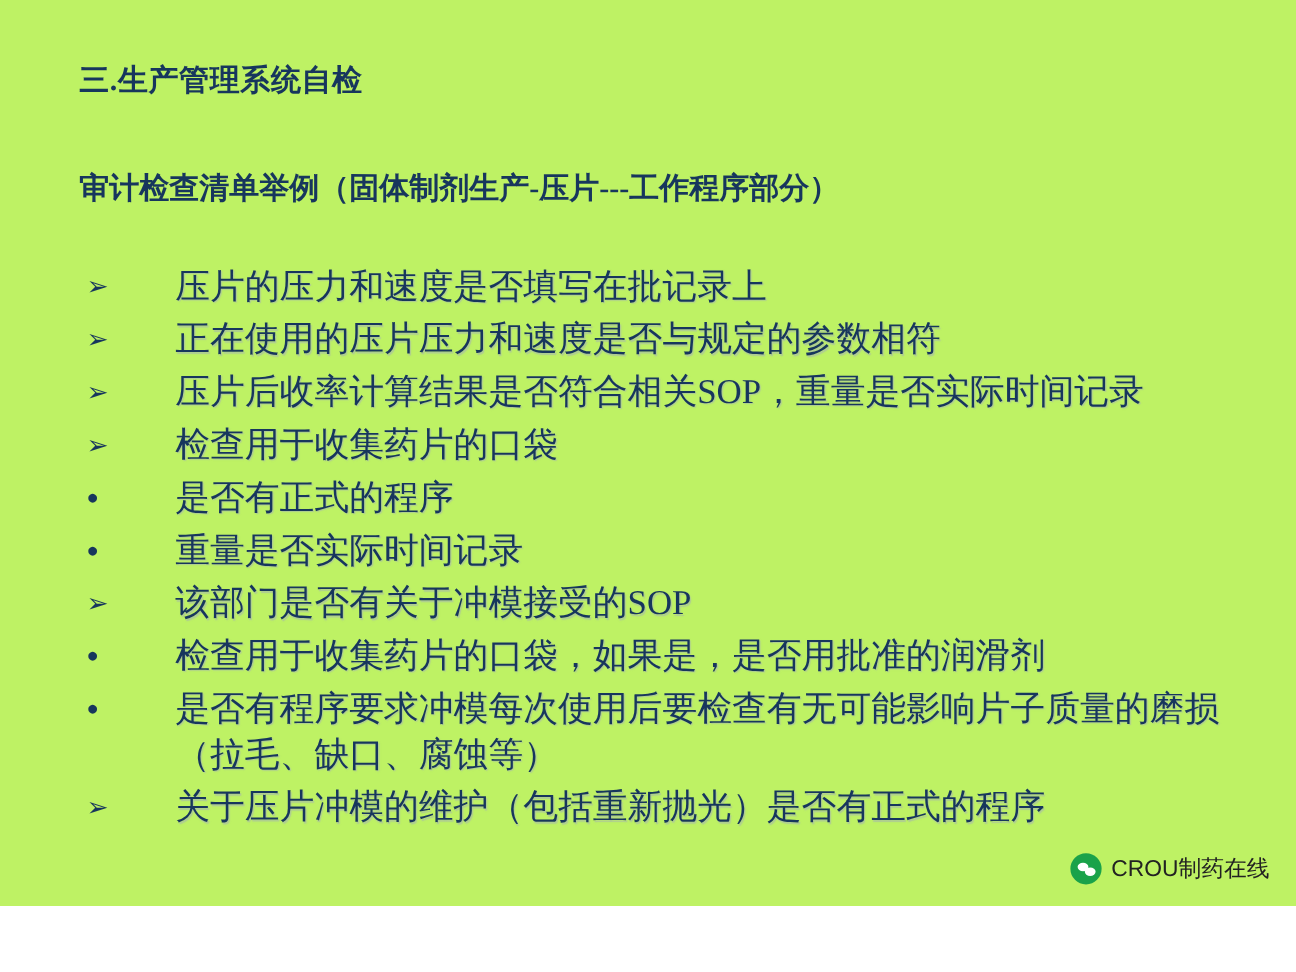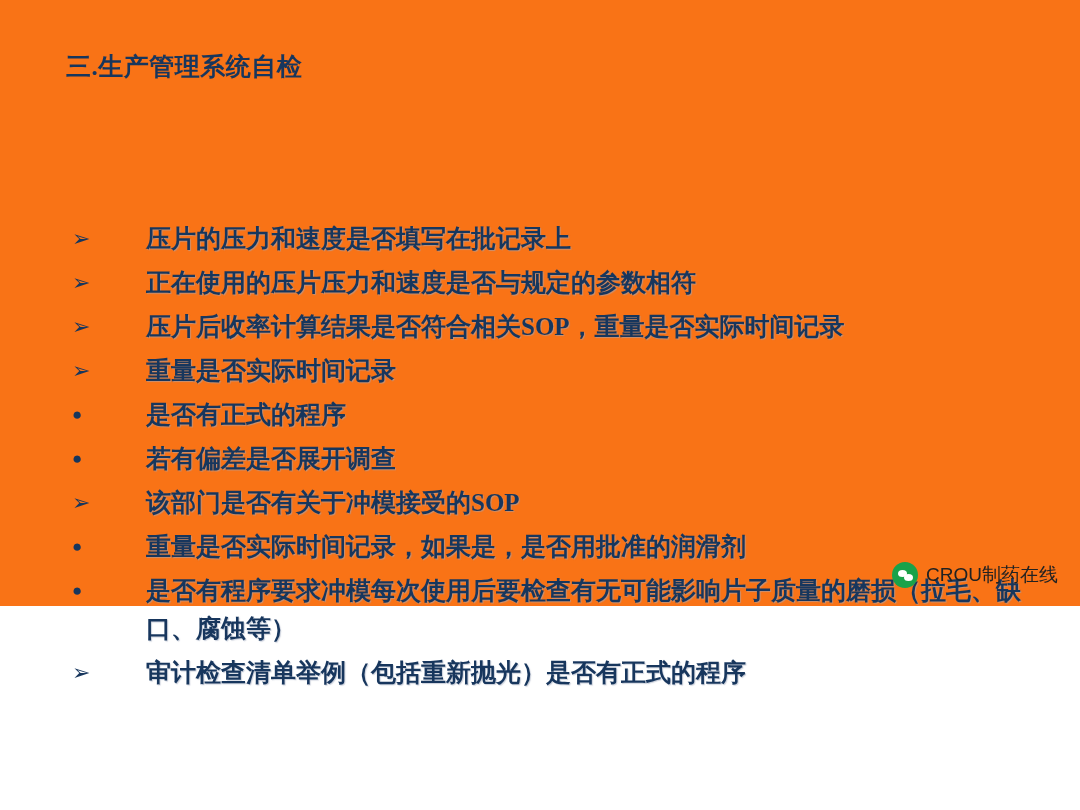--- a/index.html
+++ b/index.html
@@ -12,22 +12,22 @@
     background: #ffffff;
     font-family: "Liberation Serif", serif;
     overflow: hidden;
     position: relative;
   }
   .slide {
     position: absolute;
     left: 0;
     top: 0;
     width: 1080px;
-    height: 606px;
-    background: #f97316;
+    height: 755px;
+    background: #bef264;
   }
   .section-title {
     position: absolute;
     left: 66px;
     top: 50px;
     font-size: 25px;
     font-weight: bold;
     color: #17365d;
     letter-spacing: 0.5px;
     white-space: nowrap;
@@ -60,23 +60,23 @@
     color: #17365d;
     text-align: left;
     padding-left: 6px;
     box-sizing: border-box;
   }
   .bullet-marker.dot {
     font-size: 17px;
   }
   .bullet-text {
     flex: 1 1 auto;
-    font-size: 25px;
+    font-size: 29px;
     line-height: 38px;
-    font-weight: bold;
+    font-weight: normal;
     color: #17365d;
     text-shadow: 1px 1px 1px rgba(160,170,190,0.55);
   }
   .footer-badge {
     position: absolute;
     right: 22px;
     bottom: 18px;
     display: flex;
     align-items: center;
     gap: 8px;
@@ -116,71 +116,72 @@
     white-space: nowrap;
   }
 </style>
 </head>
 <body>
 
 <div class="slide">
 
   <div class="section-title">三.生产管理系统自检</div>
 
+  <div class="subtitle">审计检查清单举例（固体制剂生产-压片---工作程序部分）</div>
 
   <div class="bullet-list">
 
     <div class="bullet-row">
       <span class="bullet-marker">➢</span>
       <span class="bullet-text">压片的压力和速度是否填写在批记录上</span>
     </div>
 
     <div class="bullet-row">
       <span class="bullet-marker">➢</span>
       <span class="bullet-text">正在使用的压片压力和速度是否与规定的参数相符</span>
     </div>
 
     <div class="bullet-row">
       <span class="bullet-marker">➢</span>
       <span class="bullet-text">压片后收率计算结果是否符合相关SOP，重量是否实际时间记录</span>
     </div>
 
     <div class="bullet-row">
       <span class="bullet-marker">➢</span>
-      <span class="bullet-text">重量是否实际时间记录</span>
+      <span class="bullet-text">检查用于收集药片的口袋</span>
     </div>
 
     <div class="bullet-row">
       <span class="bullet-marker dot">●</span>
       <span class="bullet-text">是否有正式的程序</span>
     </div>
 
     <div class="bullet-row">
       <span class="bullet-marker dot">●</span>
-      <span class="bullet-text">若有偏差是否展开调查</span>
+      <span class="bullet-text">重量是否实际时间记录</span>
     </div>
 
     <div class="bullet-row">
       <span class="bullet-marker">➢</span>
       <span class="bullet-text">该部门是否有关于冲模接受的SOP</span>
     </div>
 
     <div class="bullet-row">
       <span class="bullet-marker dot">●</span>
-      <span class="bullet-text">重量是否实际时间记录，如果是，是否用批准的润滑剂</span>
+      <span class="bullet-text">检查用于收集药片的口袋，如果是，是否用批准的润滑剂</span>
     </div>
 
     <div class="bullet-row">
       <span class="bullet-marker dot">●</span>
       <span class="bullet-text">是否有程序要求冲模每次使用后要检查有无可能影响片子质量的磨损（拉毛、缺口、腐蚀等）</span>
     </div>
 
     <div class="bullet-row">
       <span class="bullet-marker">➢</span>
-      <span class="bullet-text">审计检查清单举例（包括重新抛光）是否有正式的程序</span>
+      <span class="bullet-text">关于压片冲模的维护（包括重新抛光）是否有正式的程序</span>
     </div>
 
   </div>
 
   <div class="footer-badge">
     <span class="footer-logo"></span>
     <span class="footer-text">CROU制药在线</span>
   </div>
 
 </div>

